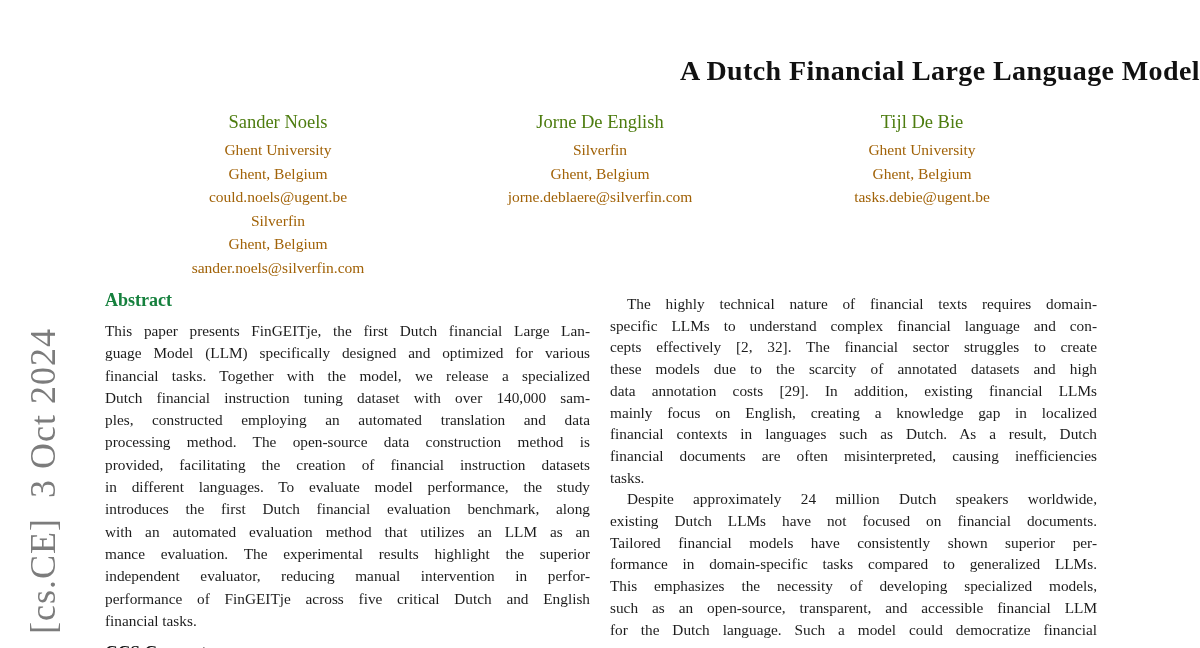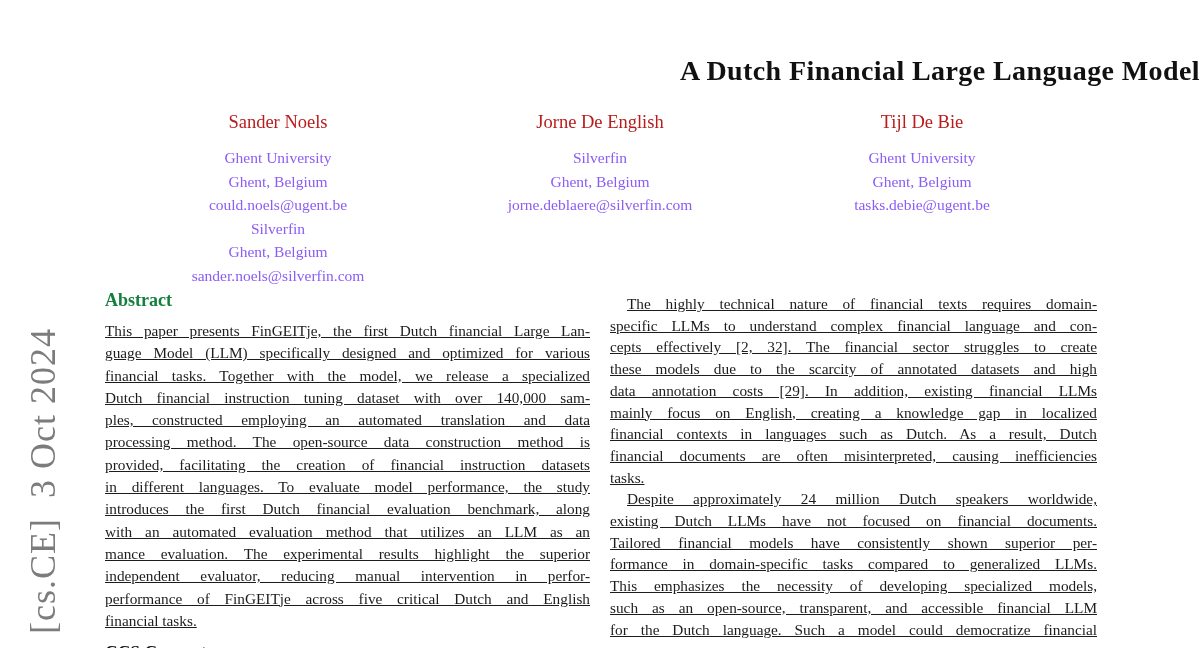--- a/index.html
+++ b/index.html
@@ -48,27 +48,27 @@
     width: 966px;
     display: flex;
   }
   .author {
     width: 322px;
     text-align: center;
   }
   .author .name {
     font-size: 18.5px;
     line-height: 24px;
-    margin-bottom: 12px;
-    color: #b91c1c;
+    margin-bottom: 4px;
+    color: #4d7c0f;
   }
   .aff-line {
     font-size: 15.5px;
     line-height: 23.6px;
-    color: #8b5cf6;
+    color: #a16207;
   }
 
   .col {
     position: absolute;
     top: 290px;
   }
   .col-left  { left: 105px; width: 485px; }
   .col-right { left: 610px; width: 487px; top: 293px; }
 
   .section-heading {
@@ -80,21 +80,20 @@
   }
 
   .tline {
     font-size: 15.3px;
     line-height: 22.3px;
     text-align: justify;
     text-align-last: justify;
     text-justify: inter-word;
     white-space: normal;
     color: #1c1c1c;
-    text-decoration: underline;
   }
   .col-right .tline { line-height: 21.7px; }
   .tline.endline { text-align-last: left; }
   .tline.indent { text-indent: 17px; }
 
   .ccs-heading {
     font-size: 17.5px;
     font-weight: 700;
     margin-top: 9px;
     color: #0f0f0f;

